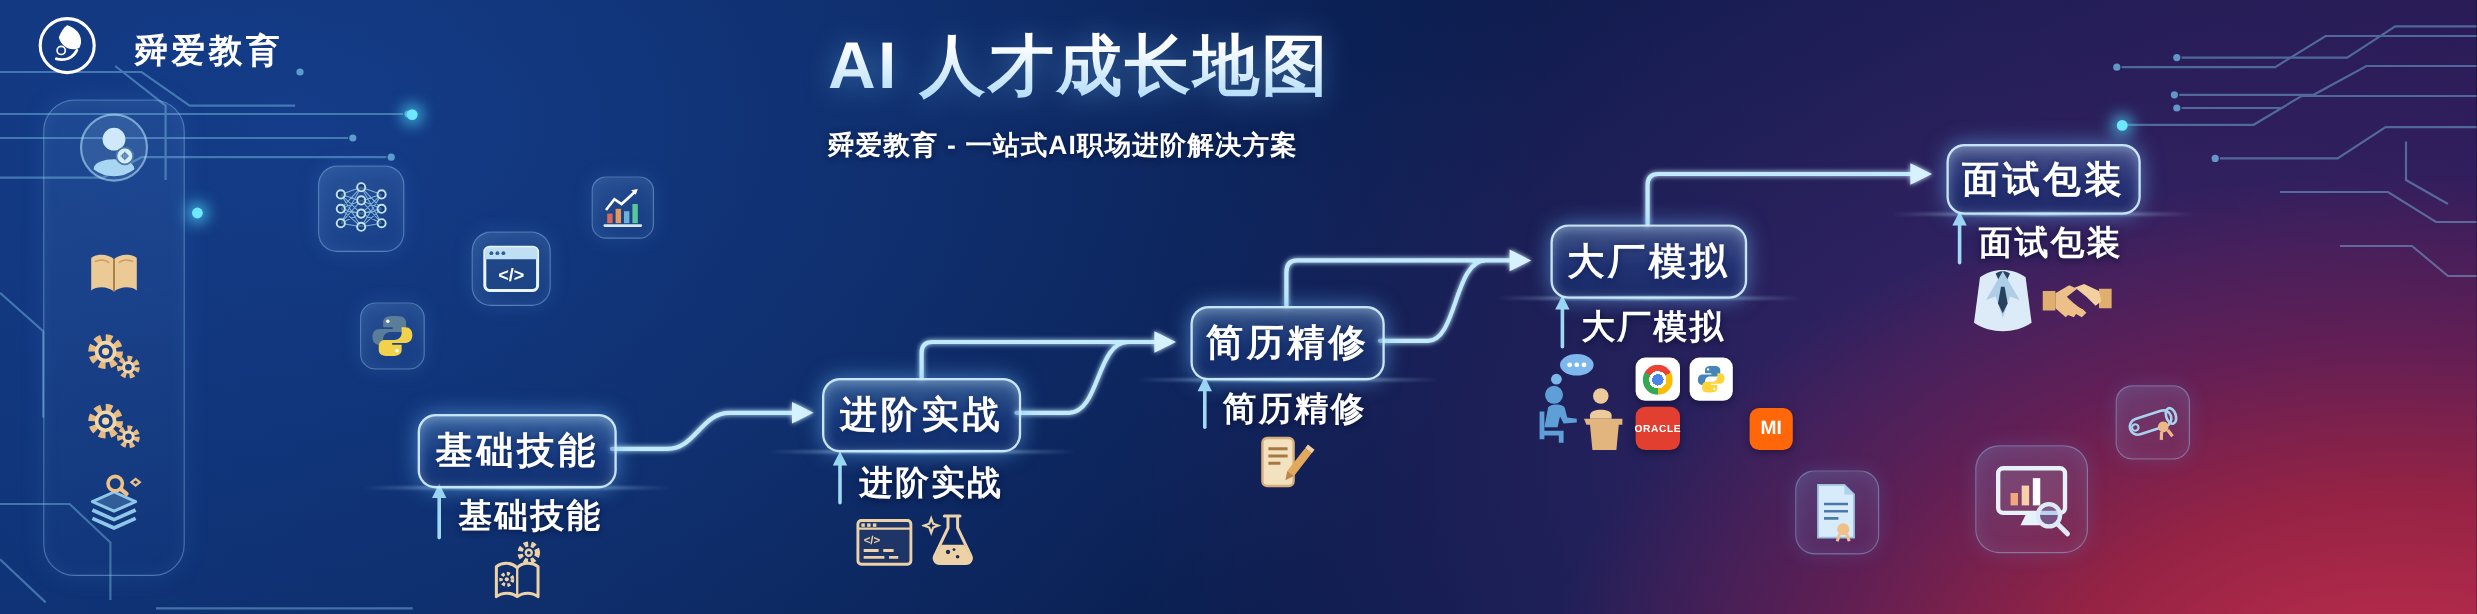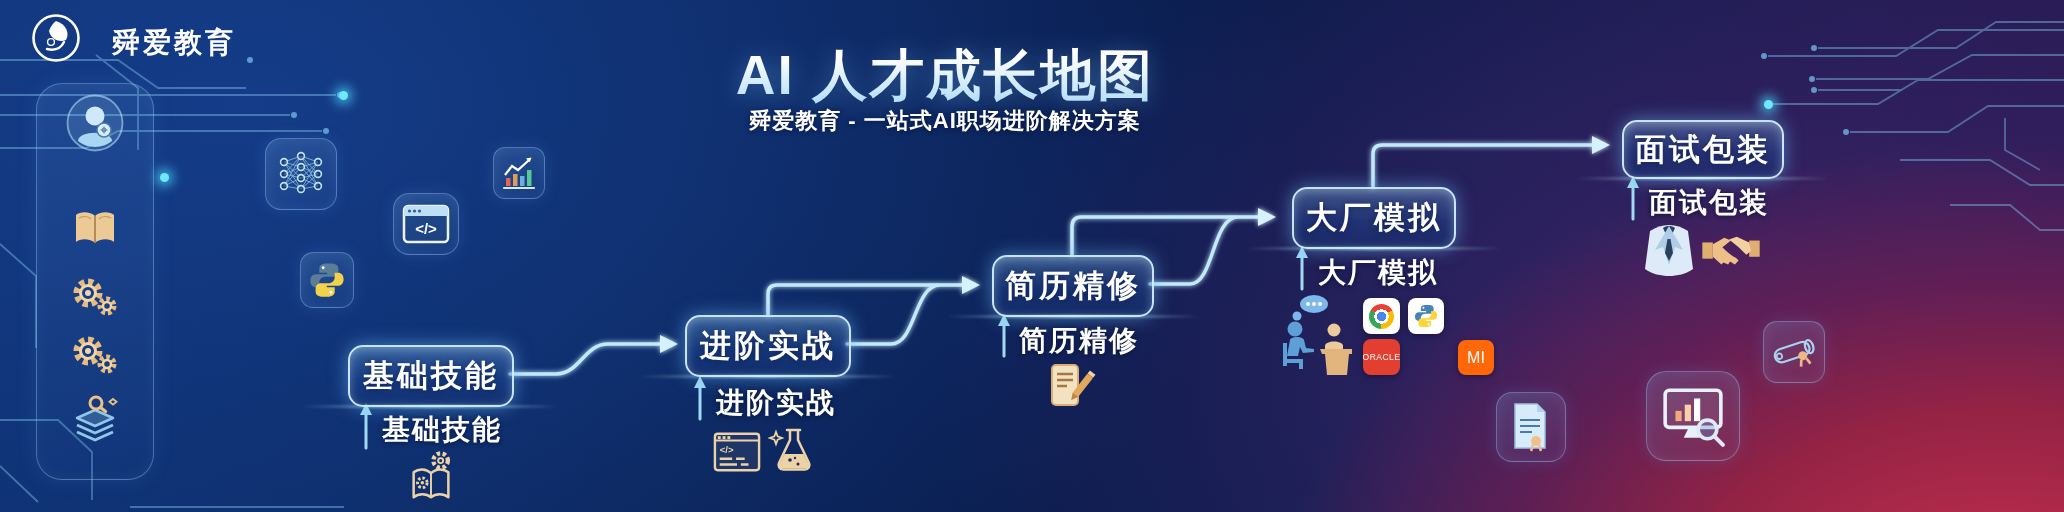--- a/index.html
+++ b/index.html
@@ -21,33 +21,33 @@
   
   .node{position:absolute;display:flex;align-items:center;justify-content:center;color:#fff;
     font-weight:800;font-size:31px;letter-spacing:3px;border:2px solid rgba(210,238,255,.95);border-radius:15px;
     background:linear-gradient(180deg,rgba(150,210,255,.30),rgba(35,75,150,.45) 55%,rgba(22,50,115,.55));
     box-shadow:0 0 18px rgba(110,190,255,.55), inset 0 2px 10px rgba(210,245,255,.35);
     text-shadow:0 1px 6px rgba(10,30,80,.8);}
   .node::after{content:"";position:absolute;left:-48px;right:-48px;bottom:-3px;height:3px;
     background:linear-gradient(90deg,transparent,rgba(190,235,255,.75),transparent);filter:blur(1px);}
   .sublabel{position:absolute;color:#fff;font-weight:700;font-size:28px;letter-spacing:2px;
     text-shadow:0 1px 5px rgba(5,15,50,.8);}
-  .title{position:absolute;left:690px;top:39px;width:510px;text-align:center;font-size:55px;font-weight:800;
+  .title{position:absolute;left:690px;top:18px;width:510px;font-size:55px;font-weight:800;
     letter-spacing:2px;background:linear-gradient(180deg,#ffffff 25%,#a8d8f8 95%);
     -webkit-background-clip:text;background-clip:text;color:transparent;
     filter:drop-shadow(0 2px 12px rgba(120,200,255,.40));}
-  .subtitle{position:absolute;left:690px;top:106px;width:510px;text-align:center;font-size:22px;font-weight:700;
+  .subtitle{position:absolute;left:690px;top:106px;width:510px;text-align:left;font-size:22px;font-weight:700;
     color:#fff;letter-spacing:1px;text-shadow:0 1px 5px rgba(5,15,50,.8);}
   .brand-name{position:absolute;left:112px;top:24px;font-size:28px;font-weight:800;color:#fff;letter-spacing:3px;}
   .sidebar{position:absolute;left:36px;top:83px;width:116px;height:395px;border-radius:26px;
     border:1.5px solid rgba(150,200,245,.40);background:linear-gradient(165deg,rgba(120,180,245,.12),rgba(40,85,160,.08));
     box-shadow:0 0 20px rgba(80,150,230,.15), inset 0 0 16px rgba(150,210,255,.07);}
   .side-icon{position:absolute;left:50%;transform:translateX(-50%);}
   .logo-tile{position:absolute;border-radius:8px;display:flex;align-items:center;justify-content:center;
-    font-weight:400;color:#fff;box-shadow:0 2px 6px rgba(0,0,20,.35);}
+    font-weight:700;color:#fff;box-shadow:0 2px 6px rgba(0,0,20,.35);}
   .chrome-ball{width:25px;height:25px;border-radius:50%;
     background:radial-gradient(circle,#4a86e8 0 27%,#ffffff 27% 41%,transparent 41%),
                conic-gradient(from 60deg,#fbbc05 0 120deg,#34a853 0 240deg,#ea4335 0 360deg);}
   .gdot{position:absolute;width:9px;height:9px;border-radius:50%;background:#6ee8ff;
     box-shadow:0 0 12px 4px rgba(80,220,255,.8);}
 </style>
 </head>
 <body>
 
 <div class="canvas">

